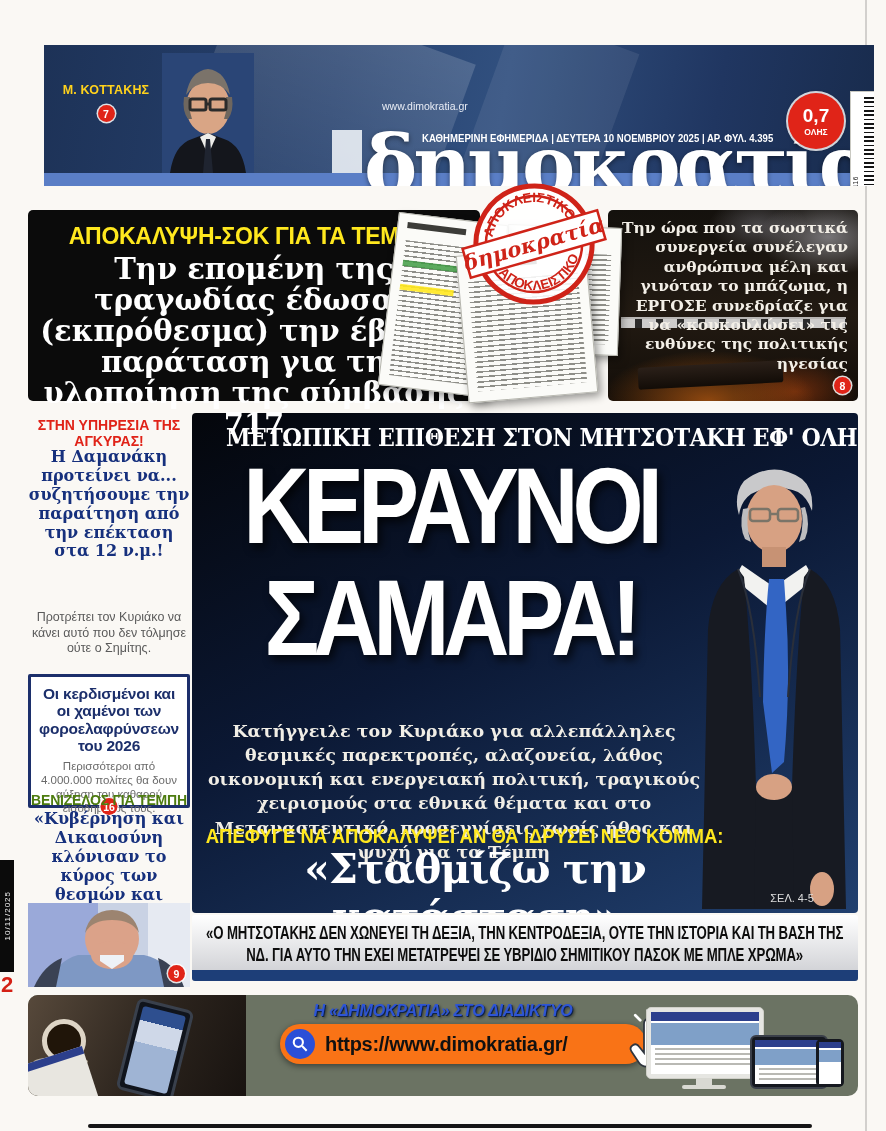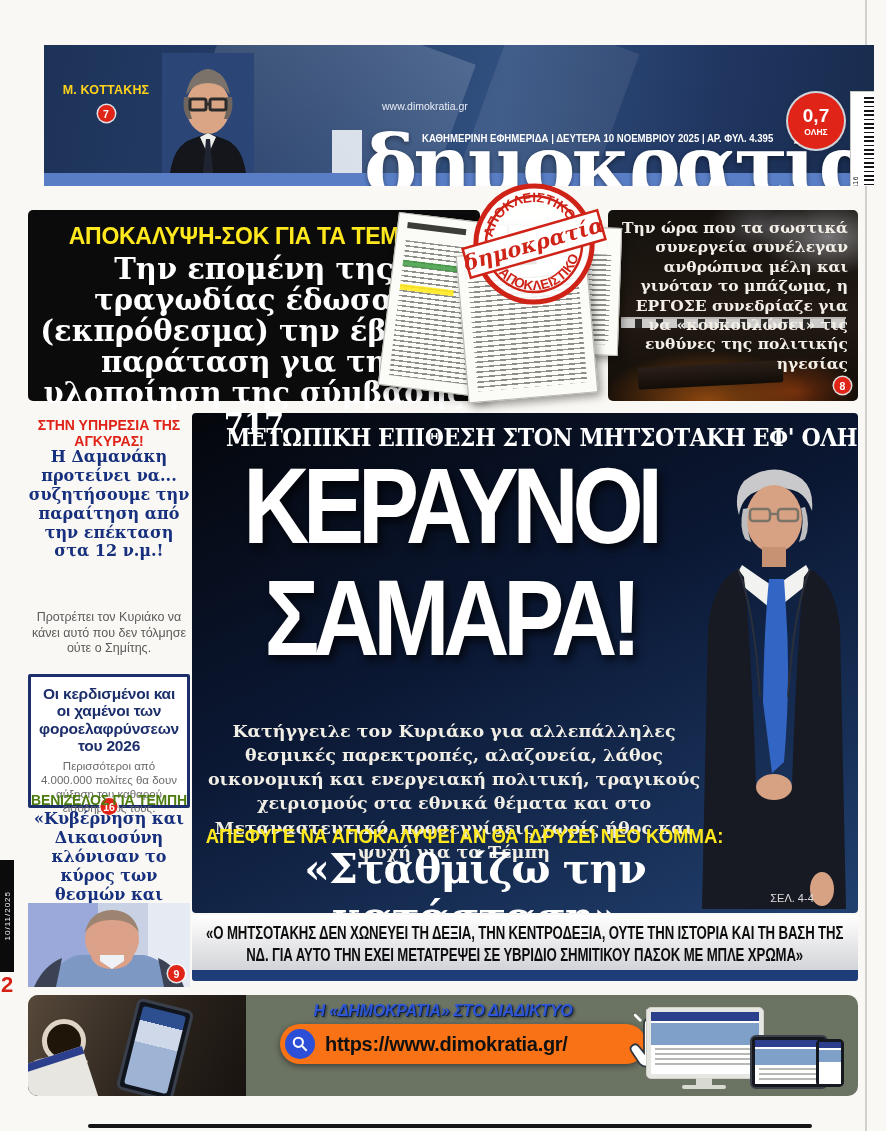--- a/index.html
+++ b/index.html
@@ -279,21 +279,21 @@
       <path d="M62 330 L98 330 L100 452 L60 452 Z" fill="#171a22"></path>
       <ellipse cx="80" cy="330" rx="18" ry="13" fill="#d7a183"></ellipse>
       <ellipse cx="128" cy="432" rx="12" ry="17" fill="#d7a183"></ellipse>
       <path d="M44 112 Q60 150 66 240" stroke="#2a2f3a" stroke-width="2" fill="none"></path>
       <path d="M116 112 Q100 150 94 240" stroke="#2a2f3a" stroke-width="2" fill="none"></path>
     </svg>
 
     <div class="mp-deck">Κατήγγειλε τον Κυριάκο για αλλεπάλληλες θεσμικές παρεκτροπές, αλαζονεία, λάθος οικονομική και ενεργειακή πολιτική, τραγικούς χειρισμούς στα εθνικά θέματα και στο Μεταναστευτικό, προσεγγίσεις χωρίς ήθος και ψυχή για τα Τέμπη</div>
     <div class="mp-sub"><span>ΑΠΕΦΥΓΕ ΝΑ ΑΠΟΚΑΛΥΨΕΙ ΑΝ ΘΑ ΙΔΡΥΣΕΙ ΝΕΟ ΚΟΜΜΑ:</span></div>
     <div class="mp-quote">«Σταθμίζω την κατάσταση»</div>
-    <div class="mp-sel">ΣΕΛ. 4-4</div>
+    <div class="mp-sel">ΣΕΛ. 4-5</div>
   </div>
 
   <div class="abs strip">
     <div class="strip-inner">«Ο ΜΗΤΣΟΤΑΚΗΣ ΔΕΝ ΧΩΝΕΥΕΙ ΤΗ ΔΕΞΙΑ, ΤΗΝ ΚΕΝΤΡΟΔΕΞΙΑ, ΟΥΤΕ ΤΗΝ ΙΣΤΟΡΙΑ ΚΑΙ ΤΗ ΒΑΣΗ ΤΗΣ ΝΔ. ΓΙΑ ΑΥΤΟ ΤΗΝ ΕΧΕΙ ΜΕΤΑΤΡΕΨΕΙ ΣΕ ΥΒΡΙΔΙΟ ΣΗΜΙΤΙΚΟΥ ΠΑΣΟΚ ΜΕ ΜΠΛΕ ΧΡΩΜΑ»</div>
     <div class="strip-bar"></div>
   </div>
 
   <div class="abs footer">
     <div class="f-photo">
       <div class="f-cup"></div>

